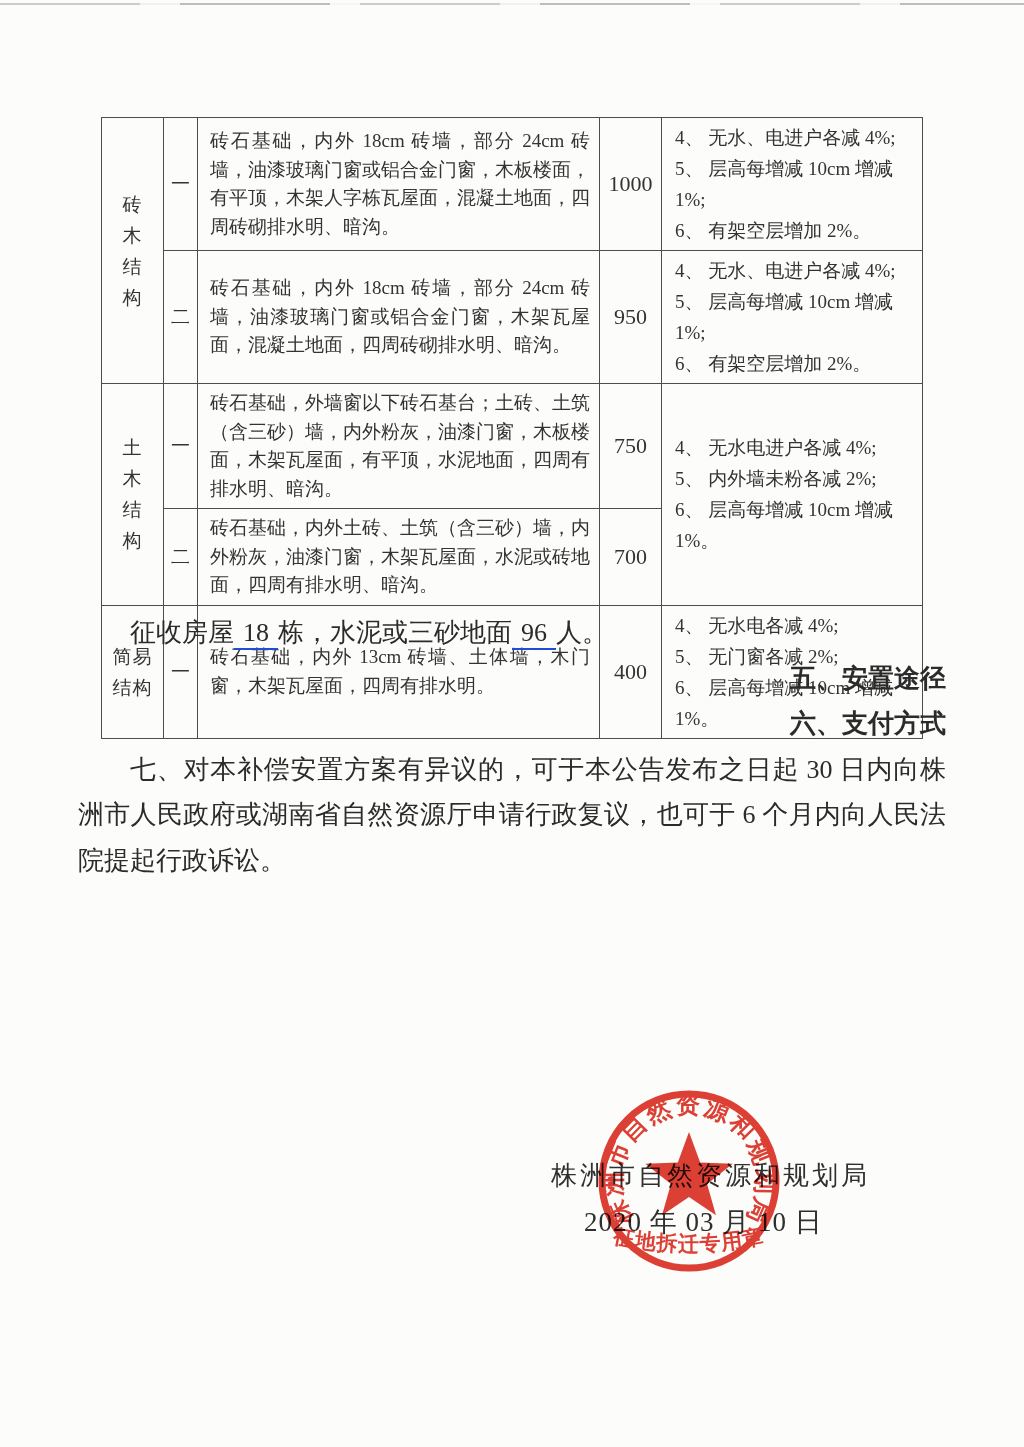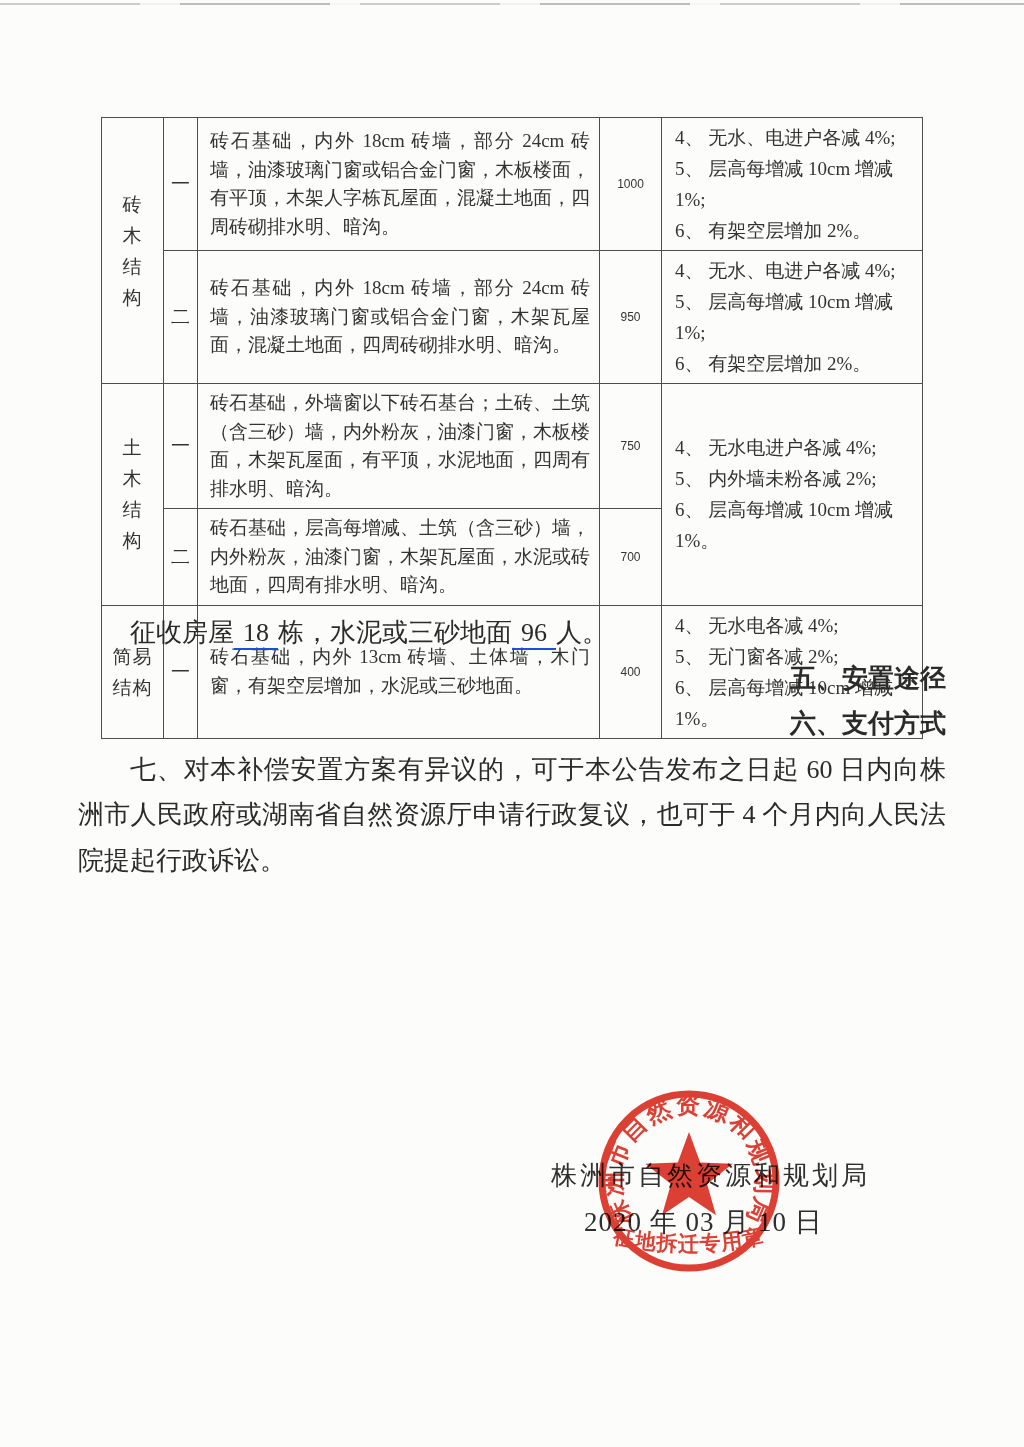--- a/index.html
+++ b/index.html
@@ -41,21 +41,21 @@
     line-height: 31px;
     letter-spacing: 1px;
   }
   td.grade { width: 34px; text-align: center; }
   td.desc {
     width: 402px;
     padding: 5px 9px 5px 12px;
     line-height: 28.5px;
     text-align: justify;
   }
-  td.price { width: 62px; text-align: center; font-size: 12px; font-family: Liberation Sans, sans-serif; }
+  td.price { width: 62px; text-align: center; font-size: 22px; font-family: Liberation Serif, serif; }
   td.notes {
     width: 261px;
     padding: 4px 6px 4px 13px;
     line-height: 31px;
     white-space: pre-line;
   }
 
   
   .body-text {
     position: absolute;
@@ -136,43 +136,43 @@
 构</td>
       <td class="grade">一</td>
       <td class="desc">砖石基础，外墙窗以下砖石基台；土砖、土筑（含三砂）墙，内外粉灰，油漆门窗，木板楼面，木架瓦屋面，有平顶，水泥地面，四周有排水明、暗沟。</td>
       <td class="price">750</td>
       <td class="notes" rowspan="2">4、 无水电进户各减 4%;
 5、 内外墙未粉各减 2%;
 6、 层高每增减 10cm 增减 1%。</td>
     </tr>
     <tr style="height:86px;">
       <td class="grade">二</td>
-      <td class="desc">砖石基础，层高每增减、土筑（含三砂）墙，内外粉灰，油漆门窗，木架瓦屋面，水泥或砖地面，四周有排水明、暗沟。</td>
+      <td class="desc">砖石基础，内外土砖、土筑（含三砂）墙，内外粉灰，油漆门窗，木架瓦屋面，水泥或砖地面，四周有排水明、暗沟。</td>
       <td class="price">700</td>
     </tr>
     <tr style="height:77px;">
       <td class="structure">简易
 结构</td>
       <td class="grade">一</td>
-      <td class="desc">砖石基础，内外 13cm 砖墙、土体墙，木门窗，有架空层增加，水泥或三砂地面。</td>
+      <td class="desc">砖石基础，内外 13cm 砖墙、土体墙，木门窗，木架瓦屋面，四周有排水明。</td>
       <td class="price">400</td>
       <td class="notes">4、 无水电各减 4%;
 5、 无门窗各减 2%;
 6、 层高每增减 10cm 增减 1%。</td>
     </tr>
   </tbody>
     </table>
 
   <div class="body-text">
     <div style="padding-left:2em;">
       <span>征收房屋</span><span class="num-underline">18</span><span>栋，水泥或三砂地面</span><span class="num-underline">96</span><span>人。</span>
     </div>
     <div class="heading">五、安置途径</div>
     <div class="heading">六、支付方式</div>
-    <div class="indent">七、对本补偿安置方案有异议的，可于本公告发布之日起 60 日内向株洲市人民政府或湖南省自然资源厅申请行政复议，也可于 4 个月内向人民法院提起行政诉讼。</div>
+    <div class="indent">七、对本补偿安置方案有异议的，可于本公告发布之日起 30 日内向株洲市人民政府或湖南省自然资源厅申请行政复议，也可于 6 个月内向人民法院提起行政诉讼。</div>
   </div>
 
   <div class="sig-org">株洲市自然资源和规划局</div>
   <div class="sig-date">2020 年 03 月 10 日</div>
 
   <svg class="seal" viewBox="0 0 192 192" xmlns="http://www.w3.org/2000/svg">
     <defs>
       <path id="arcTop" d="M 41.4 136.9 A 68 68 0 1 1 148.6 136.9" fill="none"></path>
       <path id="arcBottom" d="M 26 158 Q 95 172 164 158" fill="none"></path>
     </defs>

